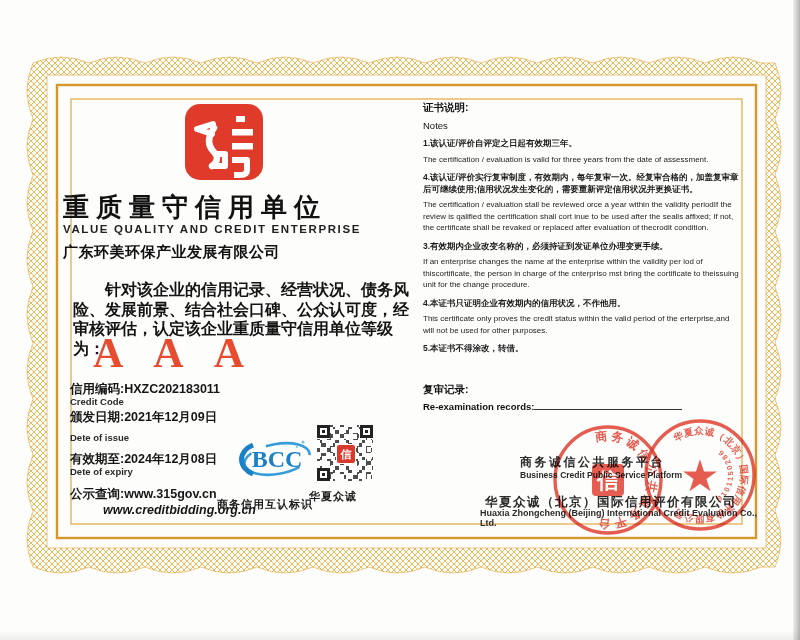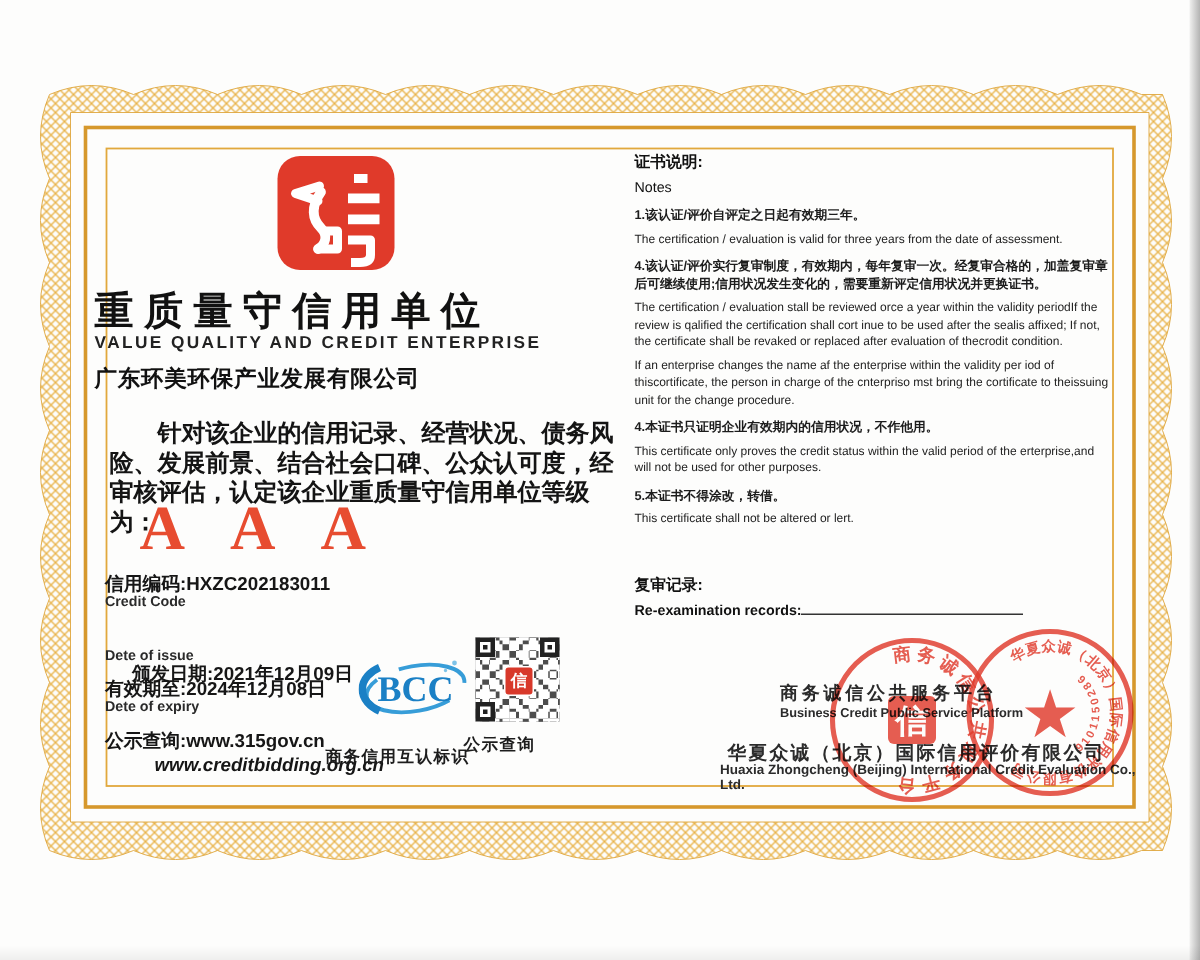--- a/index.html
+++ b/index.html
@@ -98,21 +98,21 @@
   <div class="abs center title-en" style="left:38px;top:178px;width:344px;">VALUE QUALITY AND CREDIT ENTERPRISE</div>
   <div class="abs center company" style="left:38px;top:198px;width:344px;">广东环美环保产业发展有限公司</div>
 
   <div class="abs para" style="left:48px;top:235px;width:338px;">针对该企业的信用记录、经营状况、债务风险、发展前景、结合社会口碑、公众认可度，经审核评估，认定该企业重质量守信用单位等级为：</div>
 
   <div class="abs center rating" style="left:38px;top:284px;width:344px;">AAA</div>
 
   <div class="abs field-cn" style="left:45px;top:336px;">信用编码:HXZC202183011</div>
   <div class="abs field-en" style="left:45px;top:351px;">Credit Code</div>
 
-  <div class="abs field-cn" style="left:45px;top:396px;margin-left:18px;">颁发日期:2021年12月09日</div>
+  <div class="abs field-cn" style="left:45px;top:364px;">颁发日期:2021年12月09日</div>
   <div class="abs field-en" style="left:45px;top:387px;">Dete of issue</div>
 
   <div class="abs field-cn" style="left:45px;top:406px;">有效期至:2024年12月08日</div>
   <div class="abs field-en" style="left:45px;top:421px;text-align:right;">Dete of expiry</div>
 
   <div class="abs field-cn" style="left:45px;top:441px;">公示查询:www.315gov.cn</div>
   <div class="abs field-cn" style="left:78px;top:458px;font-style:italic;">www.creditbidding.org.cn</div>
 
   <svg class="abs" style="left:214px;top:389px;" width="76" height="50" viewBox="0 0 76 50">
     <ellipse cx="38" cy="25" rx="33" ry="15" fill="none" stroke="#379dd8" stroke-width="2.6" transform="rotate(-10 38 25)" stroke-dasharray="74 16" stroke-dashoffset="-18"></ellipse>
@@ -122,35 +122,35 @@
     <text x="38" y="33" text-anchor="middle" font-size="24" font-weight="bold" font-family="'Liberation Serif','DejaVu Serif',serif" fill="#1b80c5">BCC</text>
   </svg>
   <div class="abs center badge-label" style="left:192px;top:452px;width:120px;">商务信用互认标识</div>
 
   <div id="qr" class="abs" style="left:292px;top:380px;">
     <div class="finder" style="left:0;top:0;"></div>
     <div class="finder" style="right:0;top:0;"></div>
     <div class="finder" style="left:0;bottom:0;"></div>
     <div id="qr-chip">信</div>
   </div>
-  <div class="abs center badge-label" style="left:284px;top:444px;width:72px;">公示查询</div>
+  <div class="abs center badge-label" style="left:284px;top:444px;width:72px;">华夏众诚</div>
 
   <div id="notes" class="abs" style="left:398px;top:56px;">
     <div class="notes-hd-cn">证书说明:</div>
     <div class="notes-hd-en">Notes</div>
 
     <div class="note-cn">1.该认证/评价自评定之日起有效期三年。</div>
     <div class="note-en">The certification / evaluation is valid for three years from the date of assessment.</div>
     <div class="note-cn">4.该认证/评价实行复审制度，有效期内，每年复审一次。经复审合格的，加盖复审章后可继续使用;信用状况发生变化的，需要重新评定信用状况并更换证书。</div>
     <div class="note-en">The certification / evaluation stall be reviewed orce a year within the validity periodIf the review is qalified the certification shall cort inue to be used after the sealis affixed; If not, the certificate shall be revaked or replaced after evaluation of thecrodit condition.</div>
+    <div class="note-cn">3.有效期内企业改变名称的，必须持证到发证单位办理变更手续。</div>
     <div class="note-en">If an enterprise changes the name af the enterprise within the validity per iod of thiscortificate, the person in charge of the cnterpriso mst bring the cortificate to theissuing unit for the change procedure.</div>
     <div class="note-cn">4.本证书只证明企业有效期内的信用状况，不作他用。</div>
     <div class="note-en">This certificate only proves the credit status within the valid period of the erterprise,and will not be used for other purposes.</div>
     <div class="note-cn">5.本证书不得涂改，转借。</div>
-    <div class="note-en">This certificate shall not be altered or lert.</div>
   </div>
 
   <div class="abs reexam-cn" style="left:398px;top:338px;">复审记录:</div>
   <div class="abs reexam-en" style="left:398px;top:355px;">
     <span>Re-examination records:</span><span class="reexam-line"></span>
   </div>
 
   <div class="abs center issuer-platform-cn" style="left:495px;top:409px;width:205px;">商务诚信公共服务平台</div>
   <div class="abs center issuer-platform-en" style="left:495px;top:425px;width:205px;">Business Credit Public Service Platform</div>
   <div class="abs center issuer-company-cn" style="left:460px;top:449px;width:275px;">华夏众诚（北京）国际信用评价有限公司</div>

